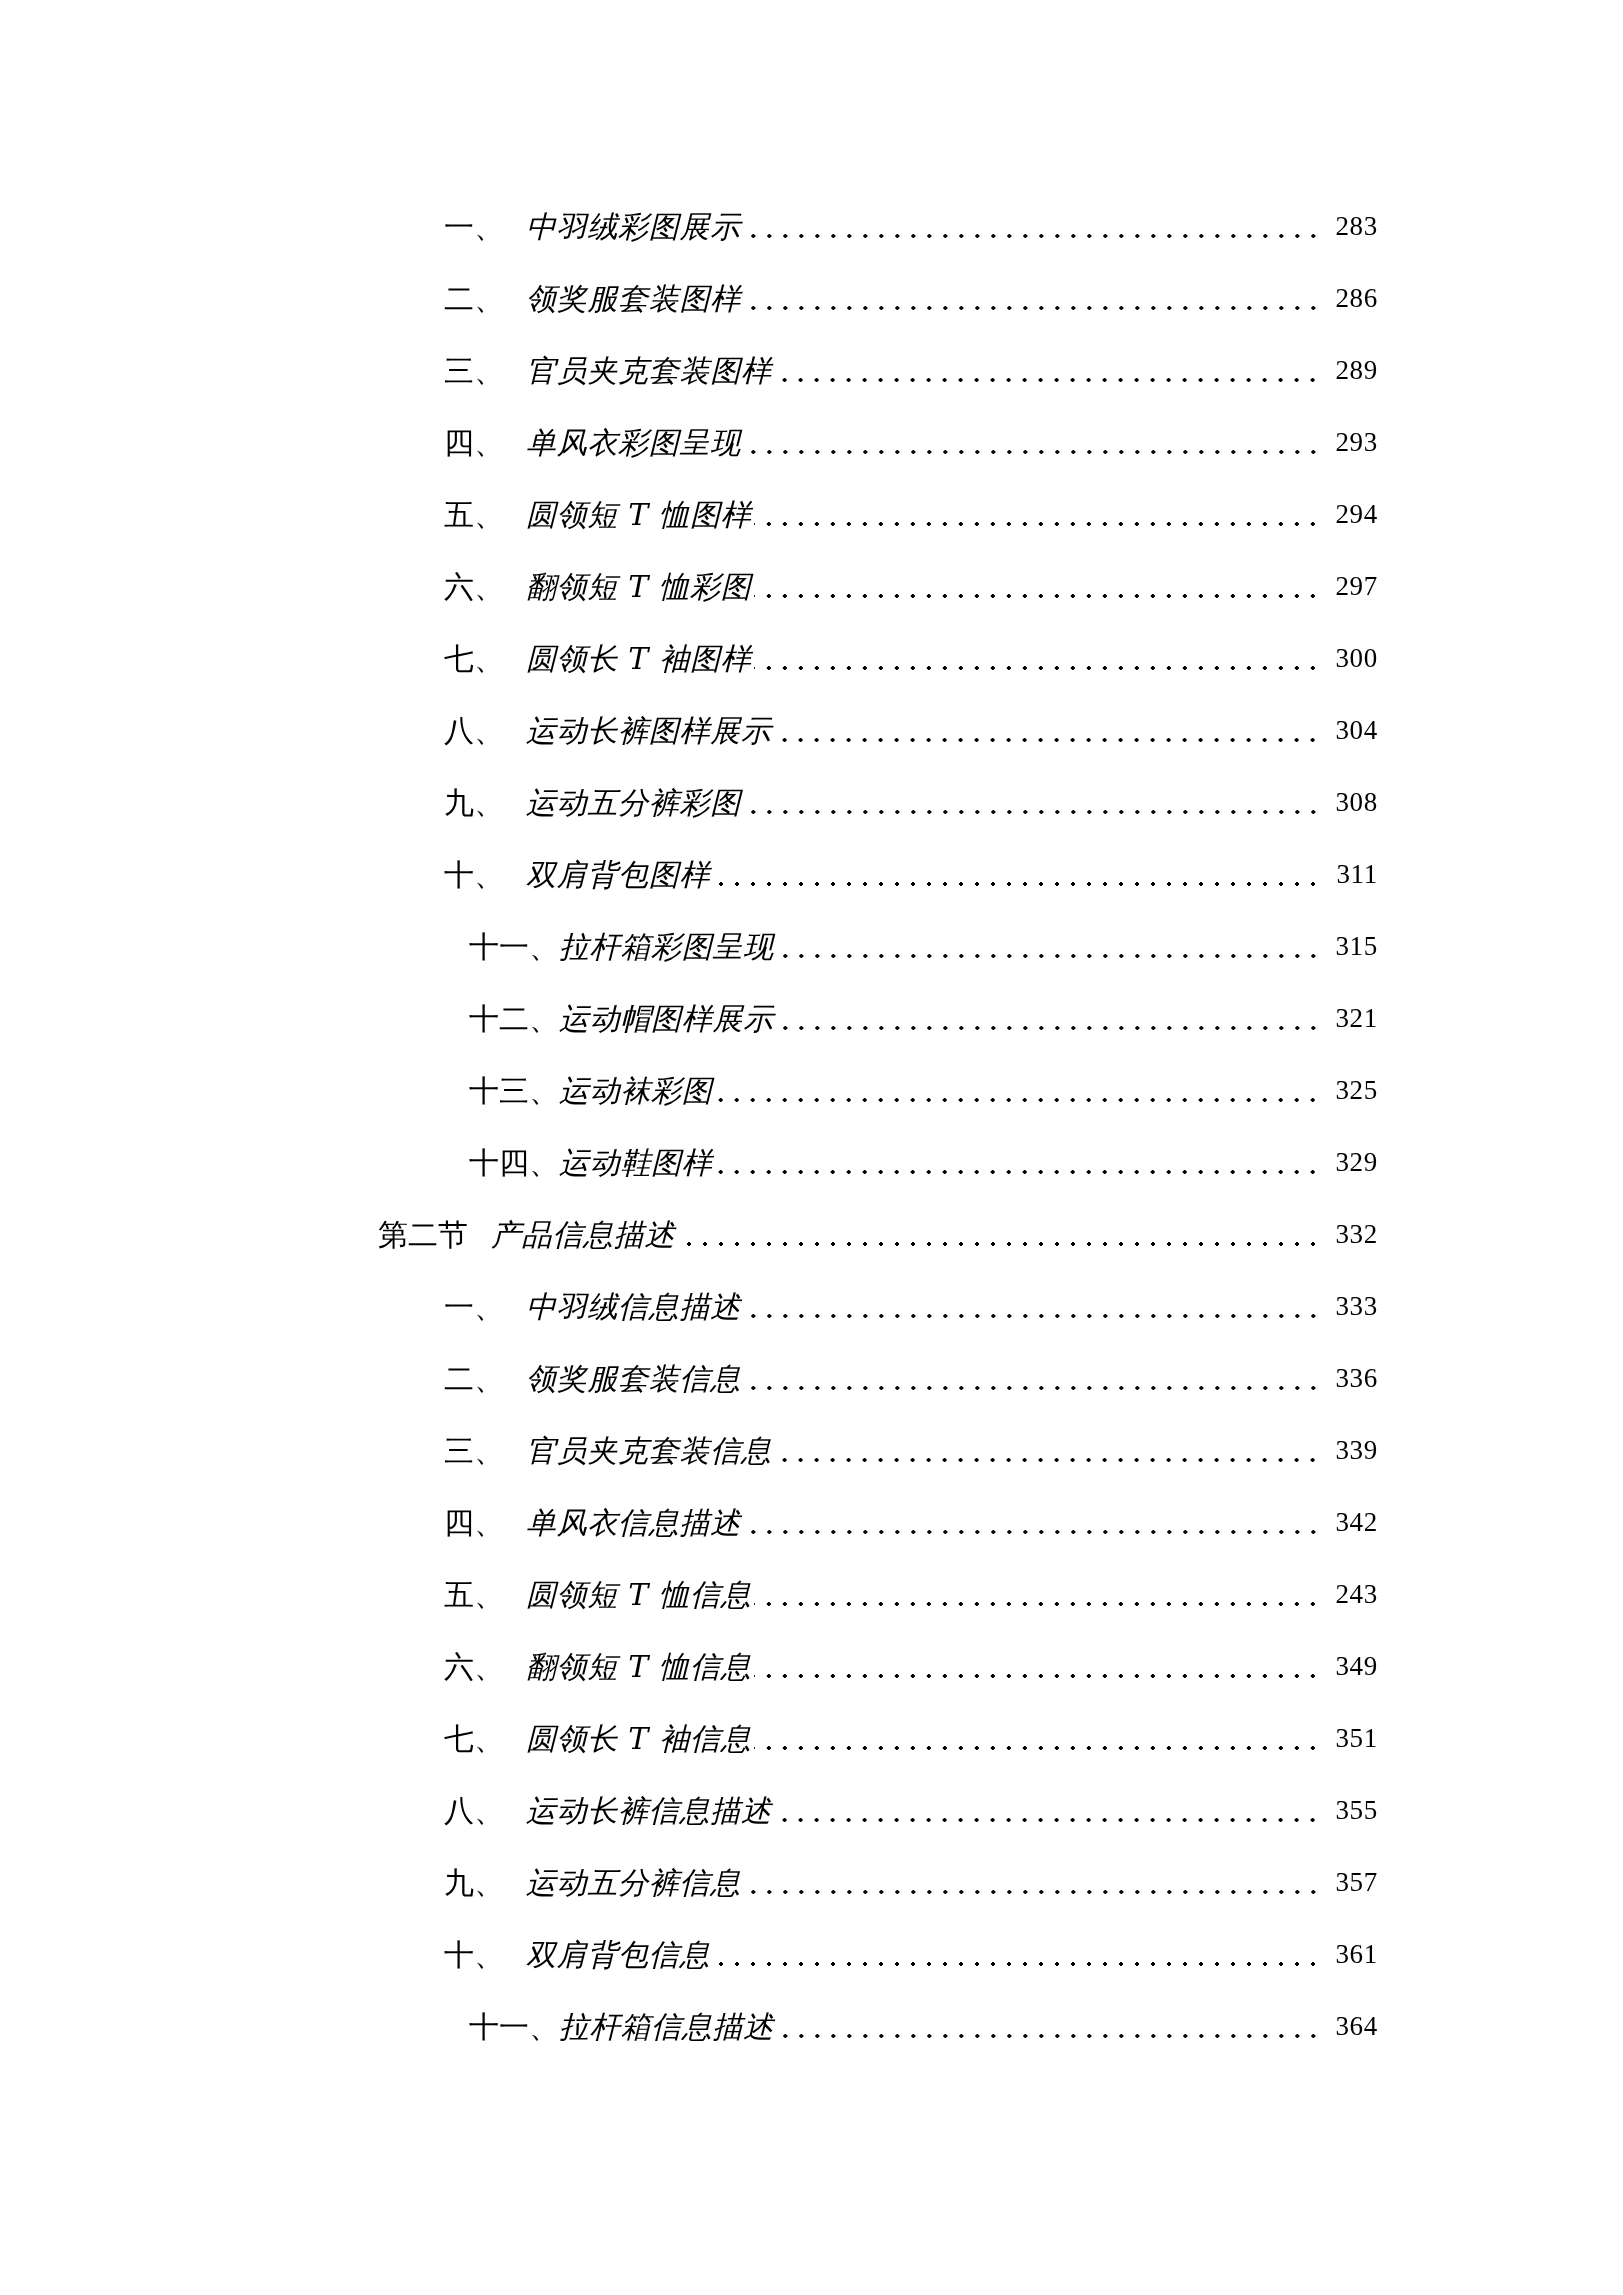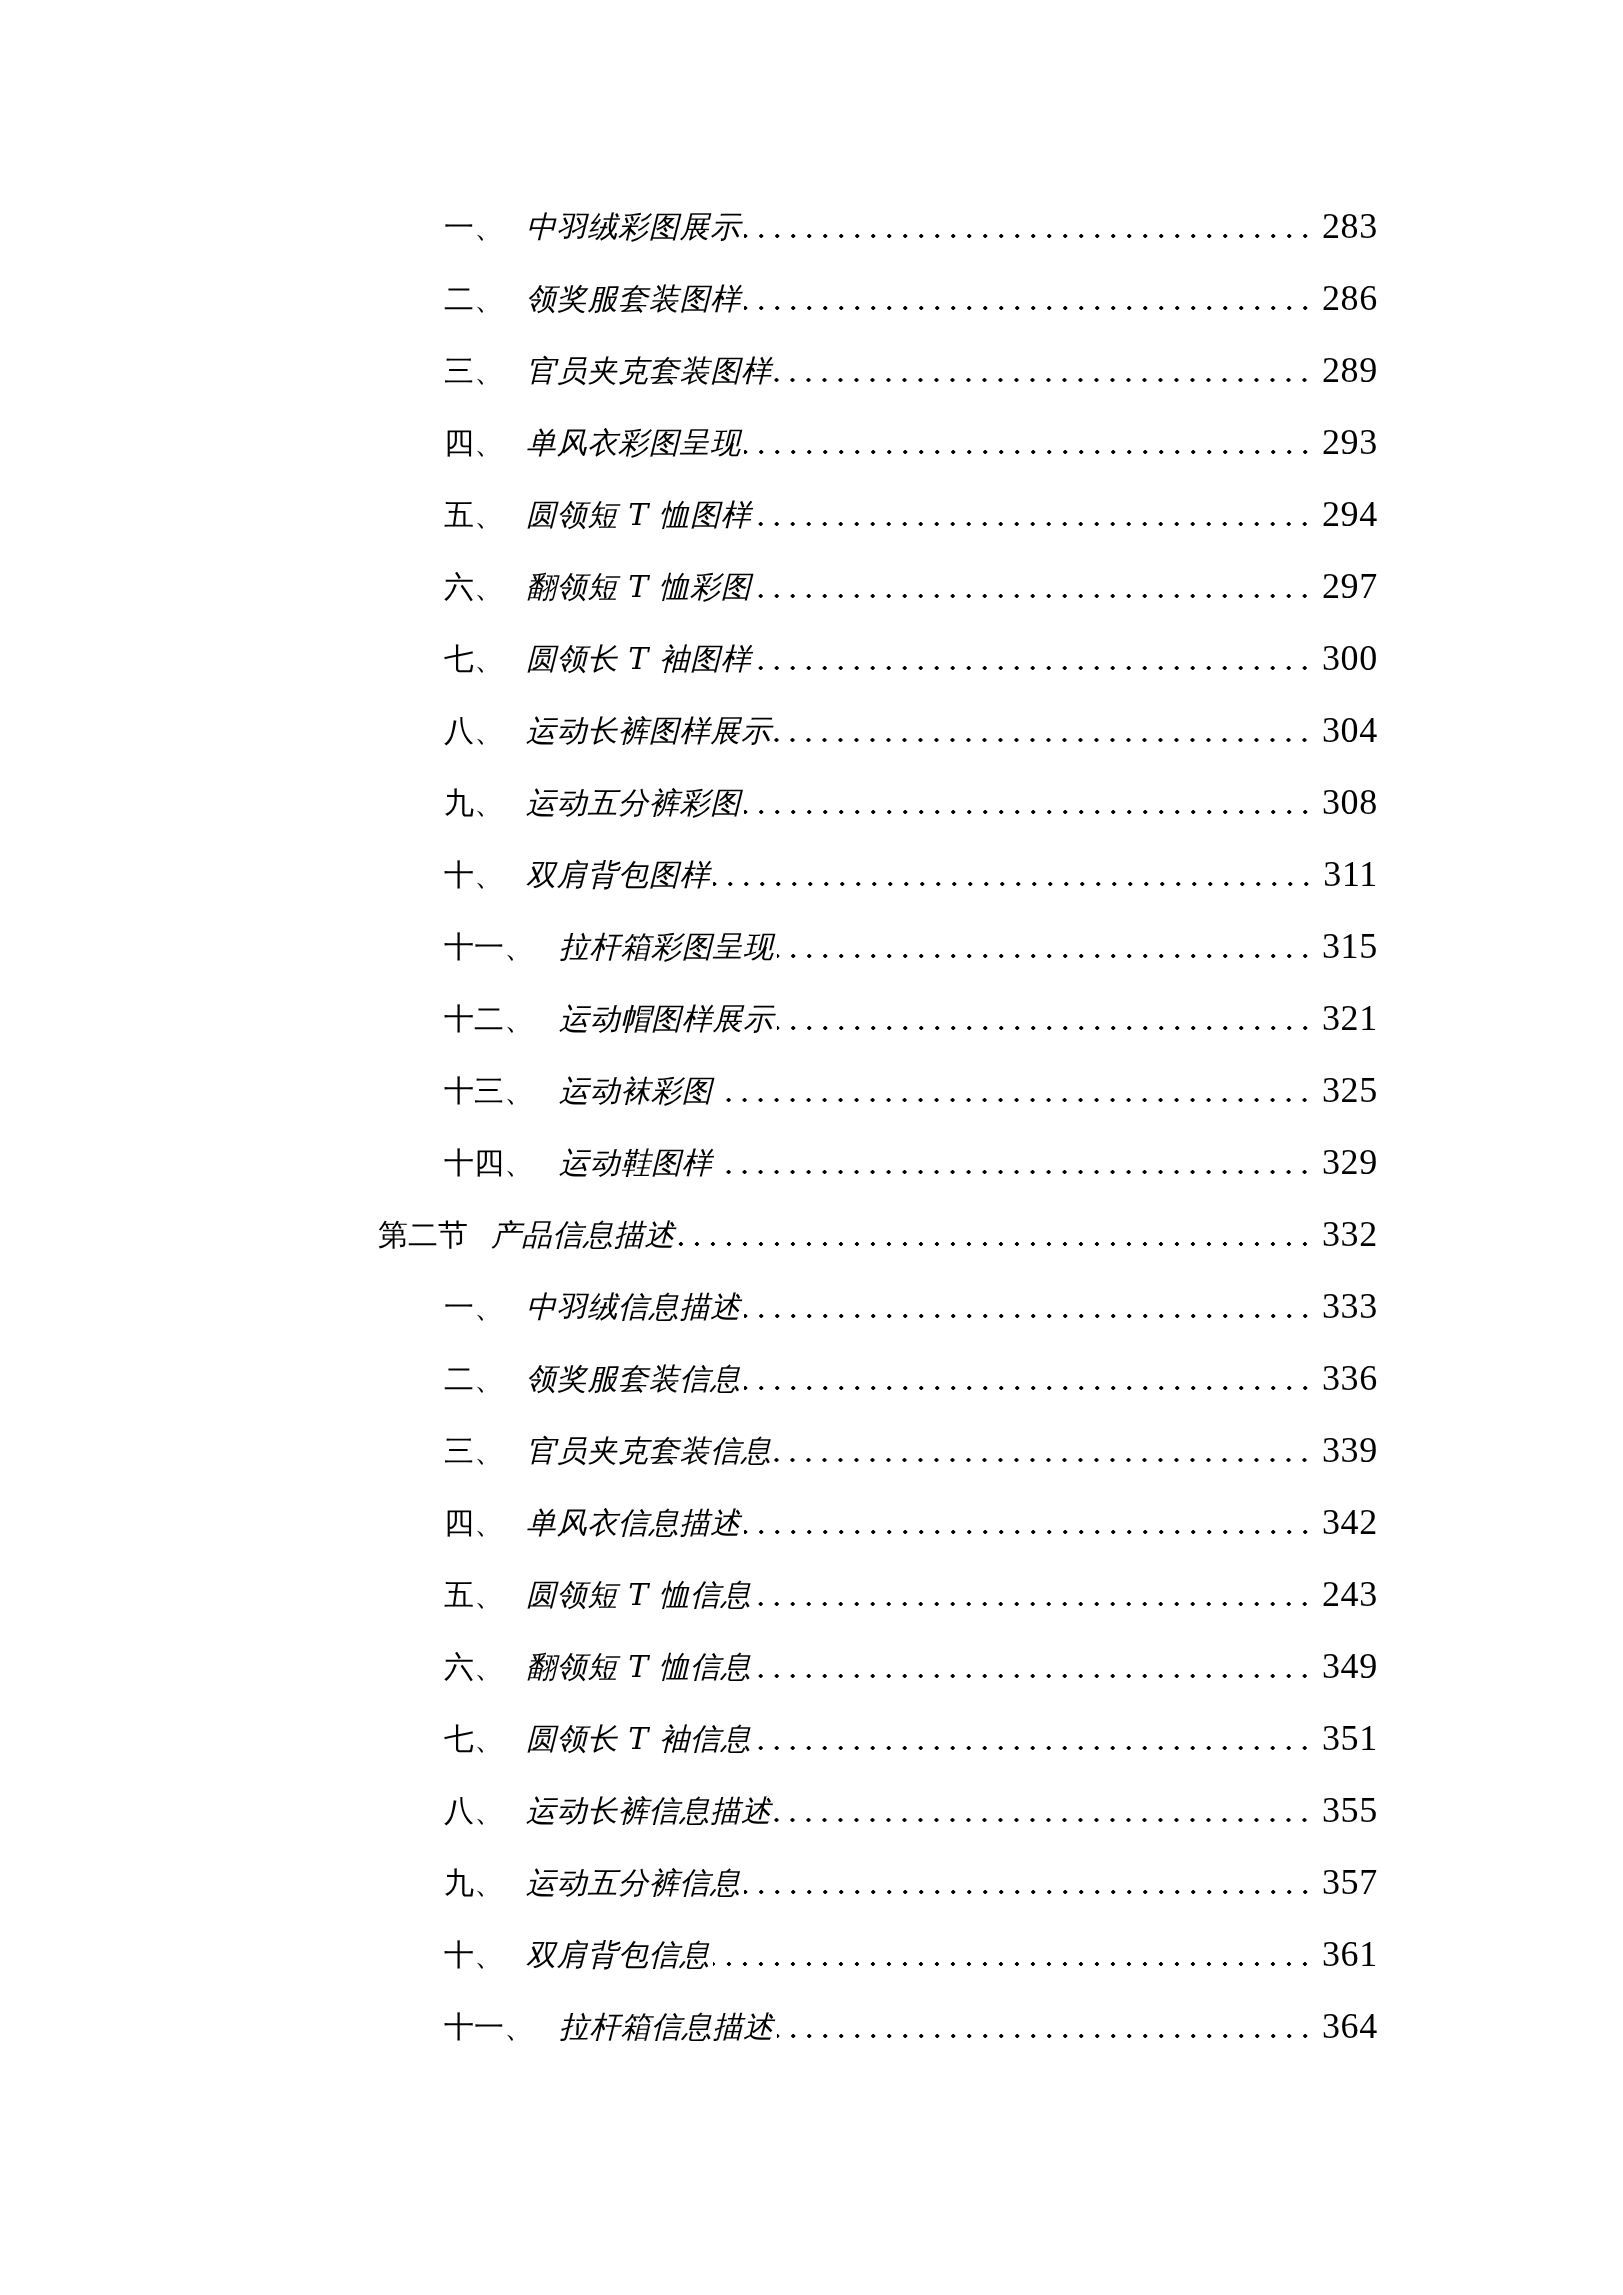--- a/index.html
+++ b/index.html
@@ -35,20 +35,21 @@
     }
     .toc-row .num {
       display: inline-block;
       flex: 0 0 auto;
     }
     .toc-row.level-2 .num {
       width: 82px;
     }
     .toc-row.level-2.wide .num {
       width: 115px;
+      text-align: right;
     }
     .toc-row.level-1 .num {
       margin-right: 23px;
     }
     .toc-row .title {
       flex: 0 0 auto;
       letter-spacing: 0.7px;
       font-style: italic;
     }
     .toc-row .leader {
@@ -66,21 +67,21 @@
       bottom: 7.2px;
       height: 3.9px;
       background-image: radial-gradient(circle, #000 1.6px, transparent 2px);
       background-size: 16px 3.9px;
       background-repeat: repeat-x;
       background-position: right center;
     }
     .toc-row .page {
       flex: 0 0 auto;
       font-family: "Liberation Serif", "DejaVu Serif", serif;
-      font-size: 36px;
+      font-size: 27px;
       letter-spacing: 0.7px;
       text-align: right;
       min-width: 48px;
     }
   </style>
 </head>
 <body>
 
 <div class="toc">
 

